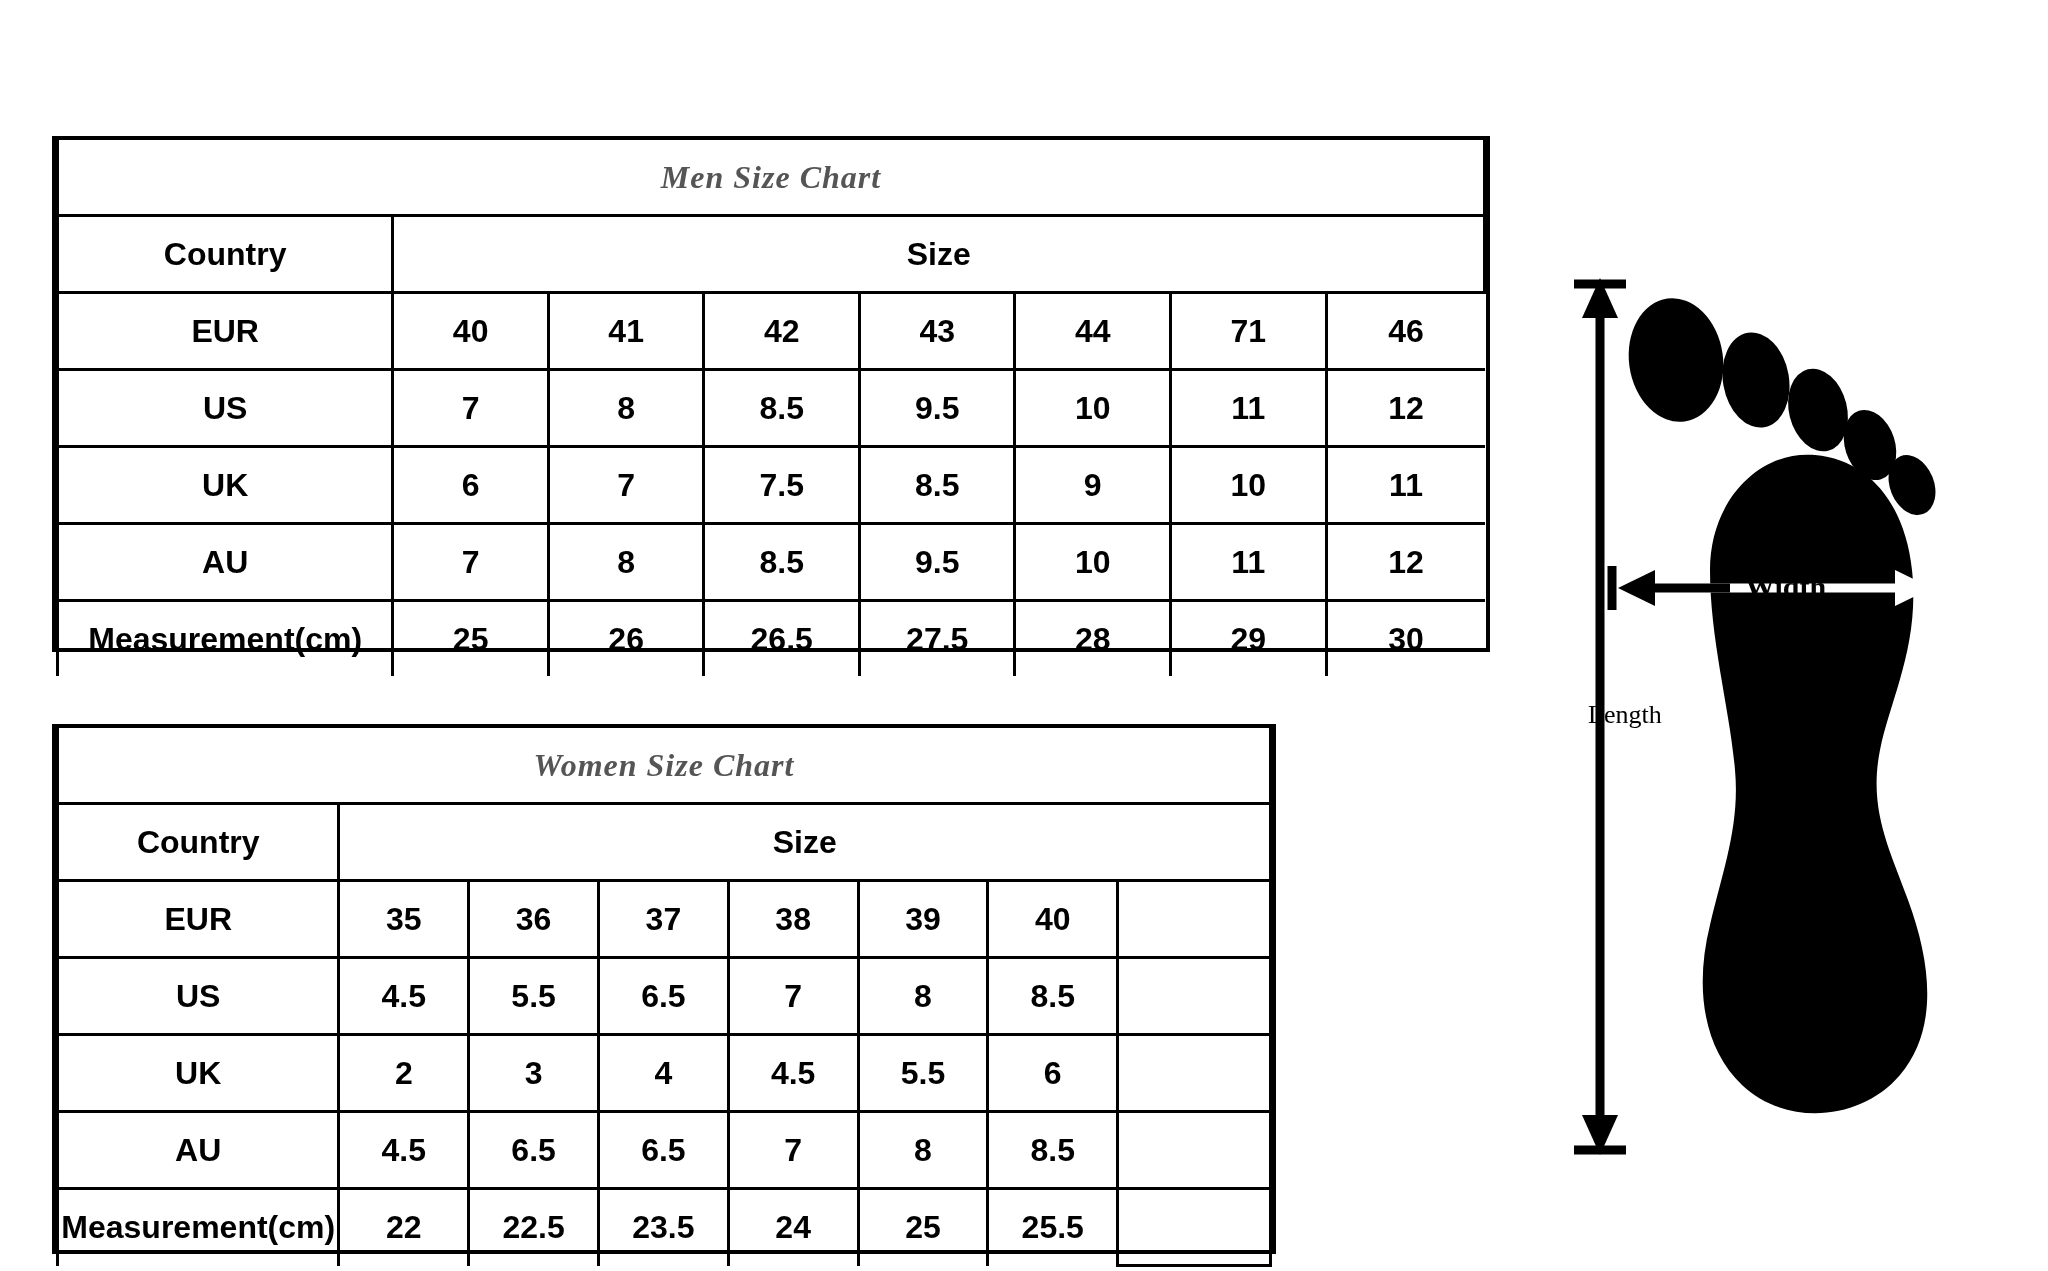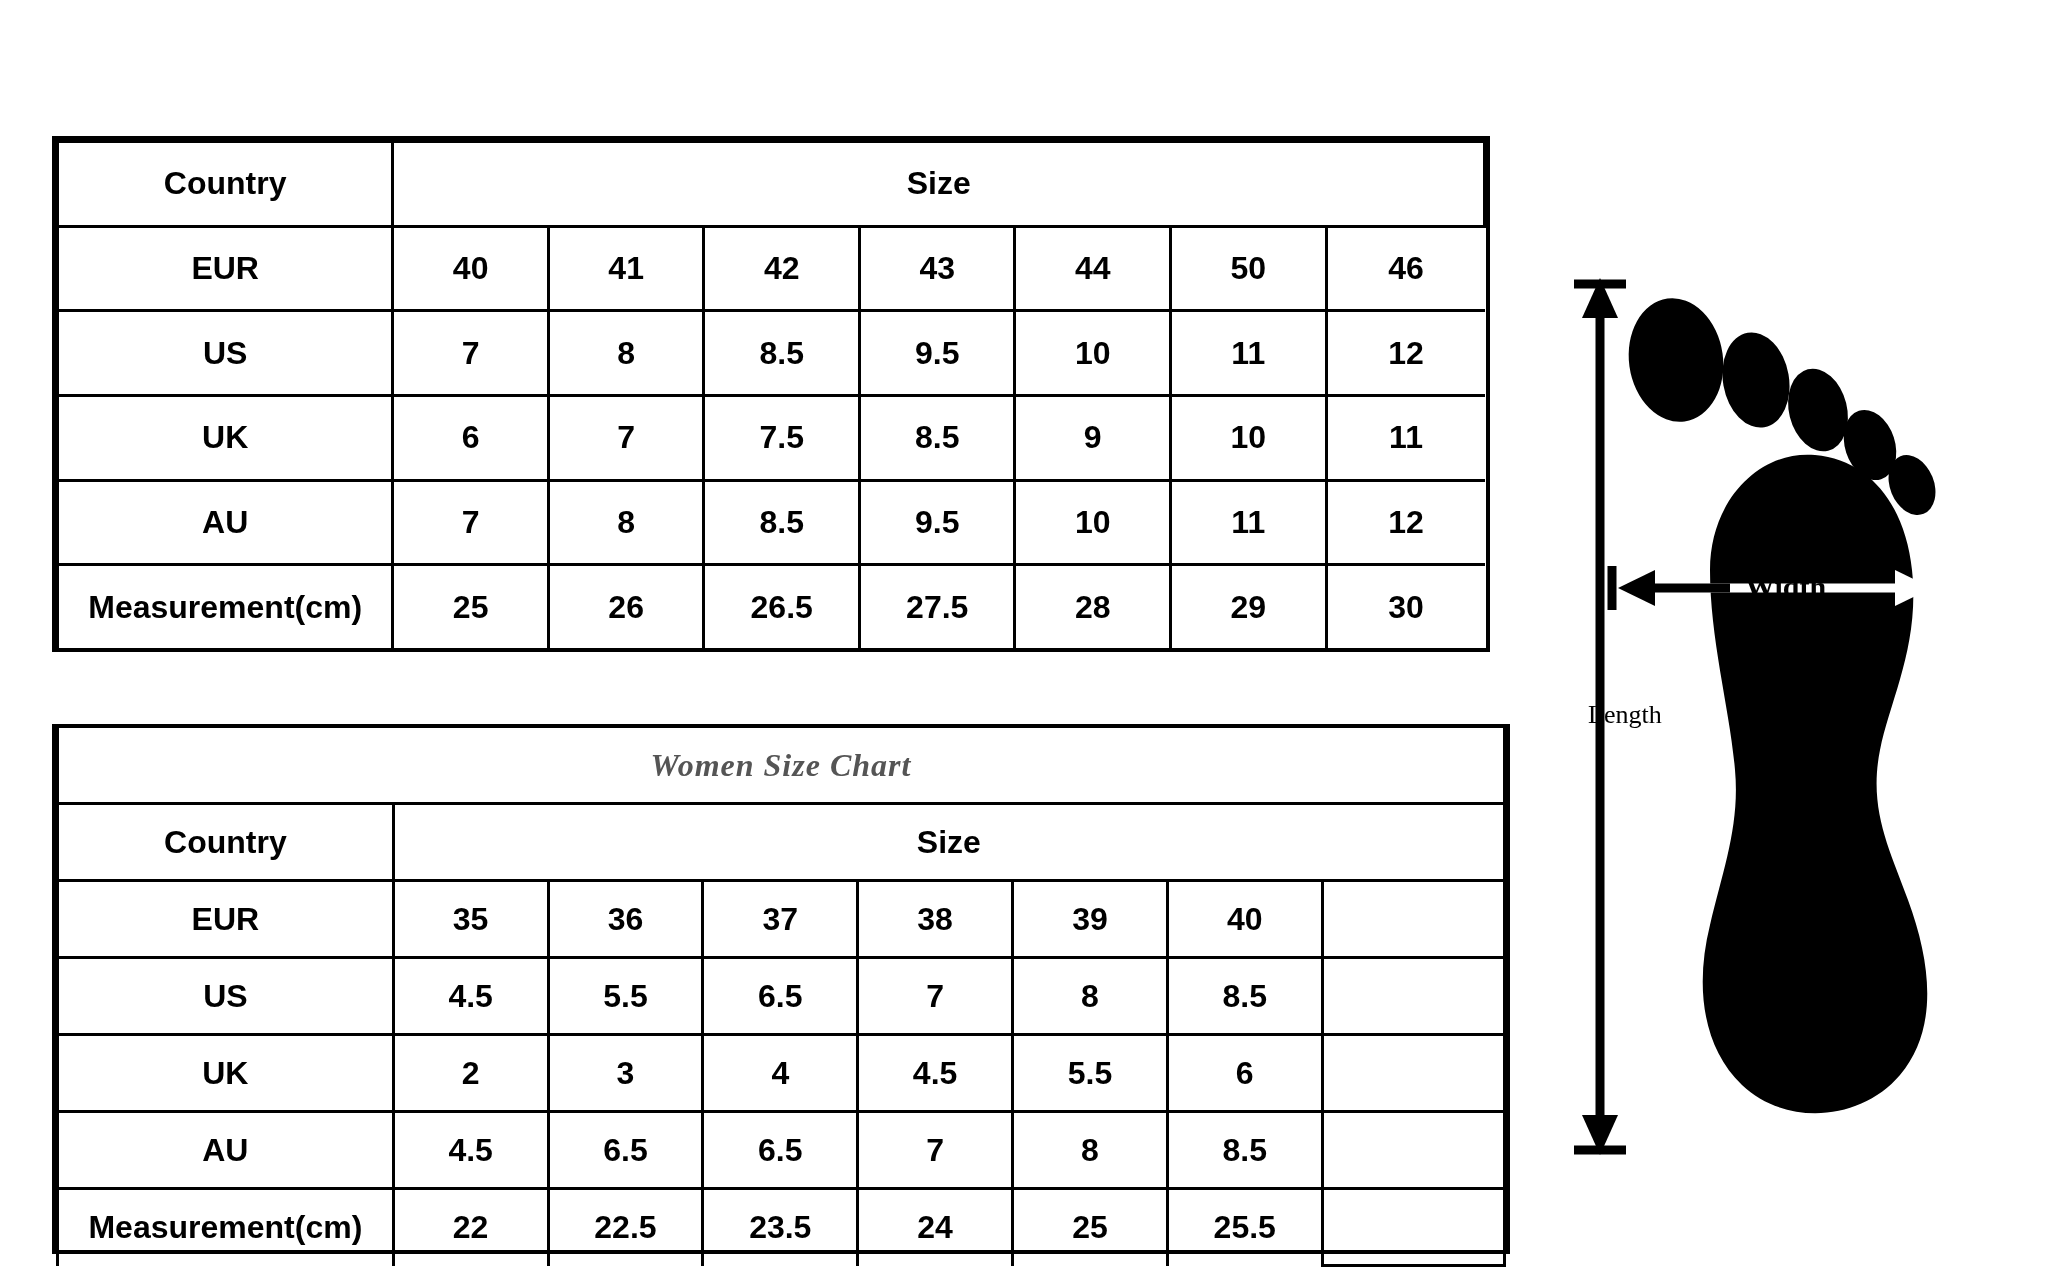--- a/index.html
+++ b/index.html
@@ -37,21 +37,21 @@
   }
   #men-chart {
     left: 52px;
     top: 136px;
     width: 1438px;
     height: 516px;
   }
   #women-chart {
     left: 52px;
     top: 724px;
-    width: 1458px;
+    width: 1224px;
     height: 530px;
   }
   table.size-table {
     border-collapse: collapse;
     width: 100%;
     height: 100%;
     table-layout: fixed;
   }
   table.size-table td {
     border: 3px solid #000;
@@ -142,32 +142,35 @@
         <col style="width:23.5%">
         <col style="width:10.9%">
         <col style="width:10.9%">
         <col style="width:10.9%">
         <col style="width:10.9%">
         <col style="width:10.9%">
         <col style="width:10.9%">
         <col style="width:11.1%">
       </colgroup>
       <tbody>
+          <tr>
+        <td class="chart-title no-top" colspan="8">Men Size Chart</td>
+      </tr>
       <tr>
         <td class="country-head">Country</td>
         <td class="size-head" colspan="7">Size</td>
       </tr>
       <tr>
         <td class="row-label">EUR</td>
         <td class="val">40</td>
         <td class="val">41</td>
         <td class="val">42</td>
         <td class="val">43</td>
         <td class="val">44</td>
-        <td class="val">50</td>
+        <td class="val">71</td>
         <td class="val no-right">46</td>
       </tr>
       <tr>
         <td class="row-label">US</td>
         <td class="val">7</td>
         <td class="val">8</td>
         <td class="val">8.5</td>
         <td class="val">9.5</td>
         <td class="val">10</td>
         <td class="val">11</td>

